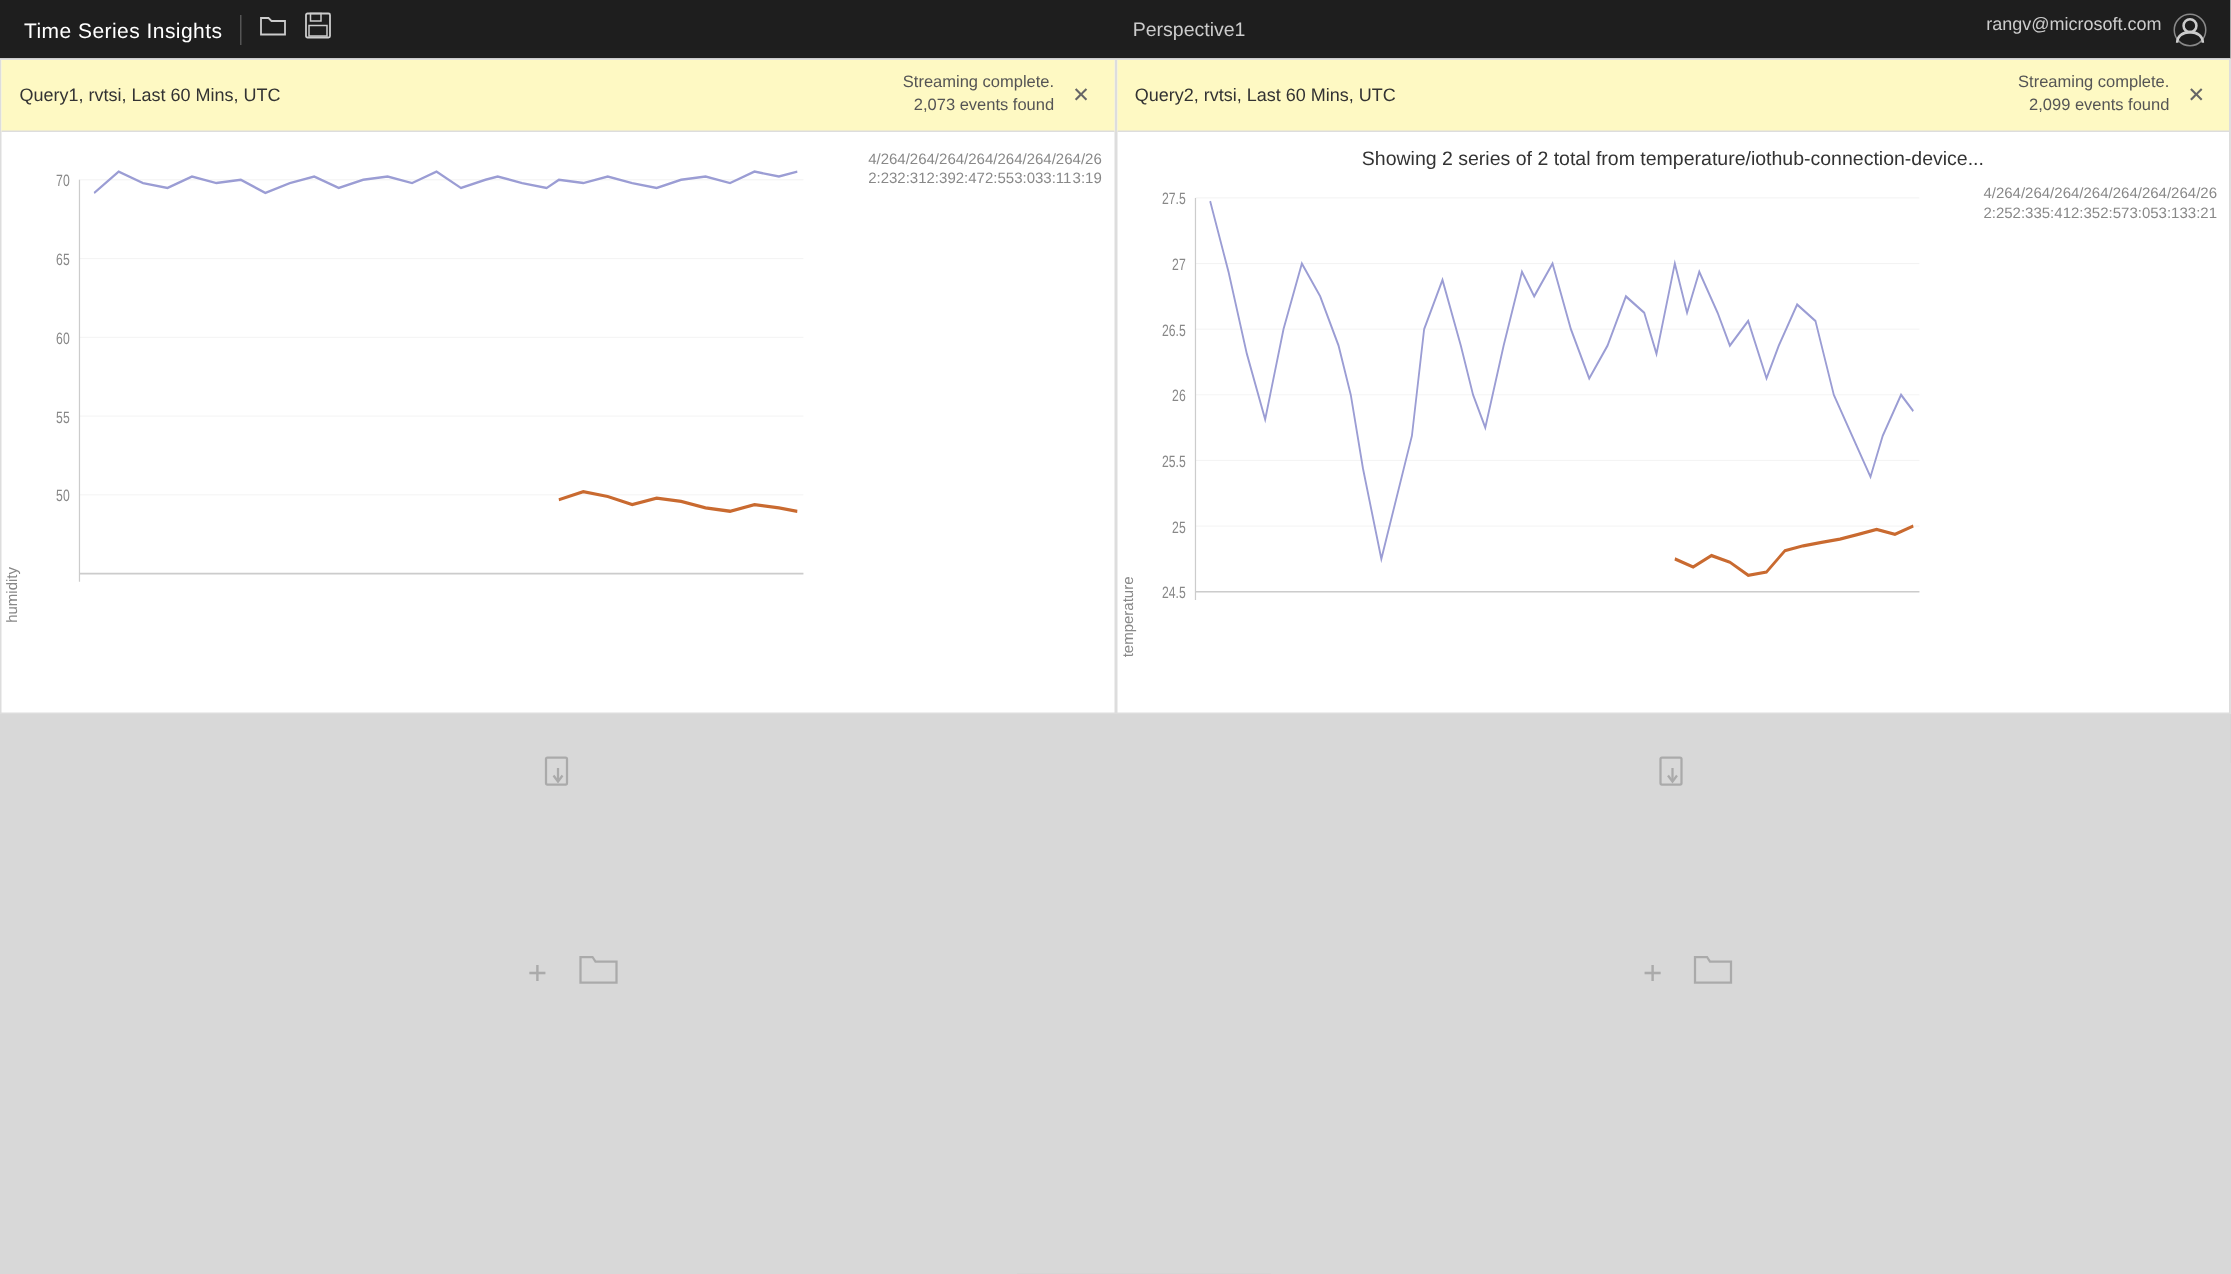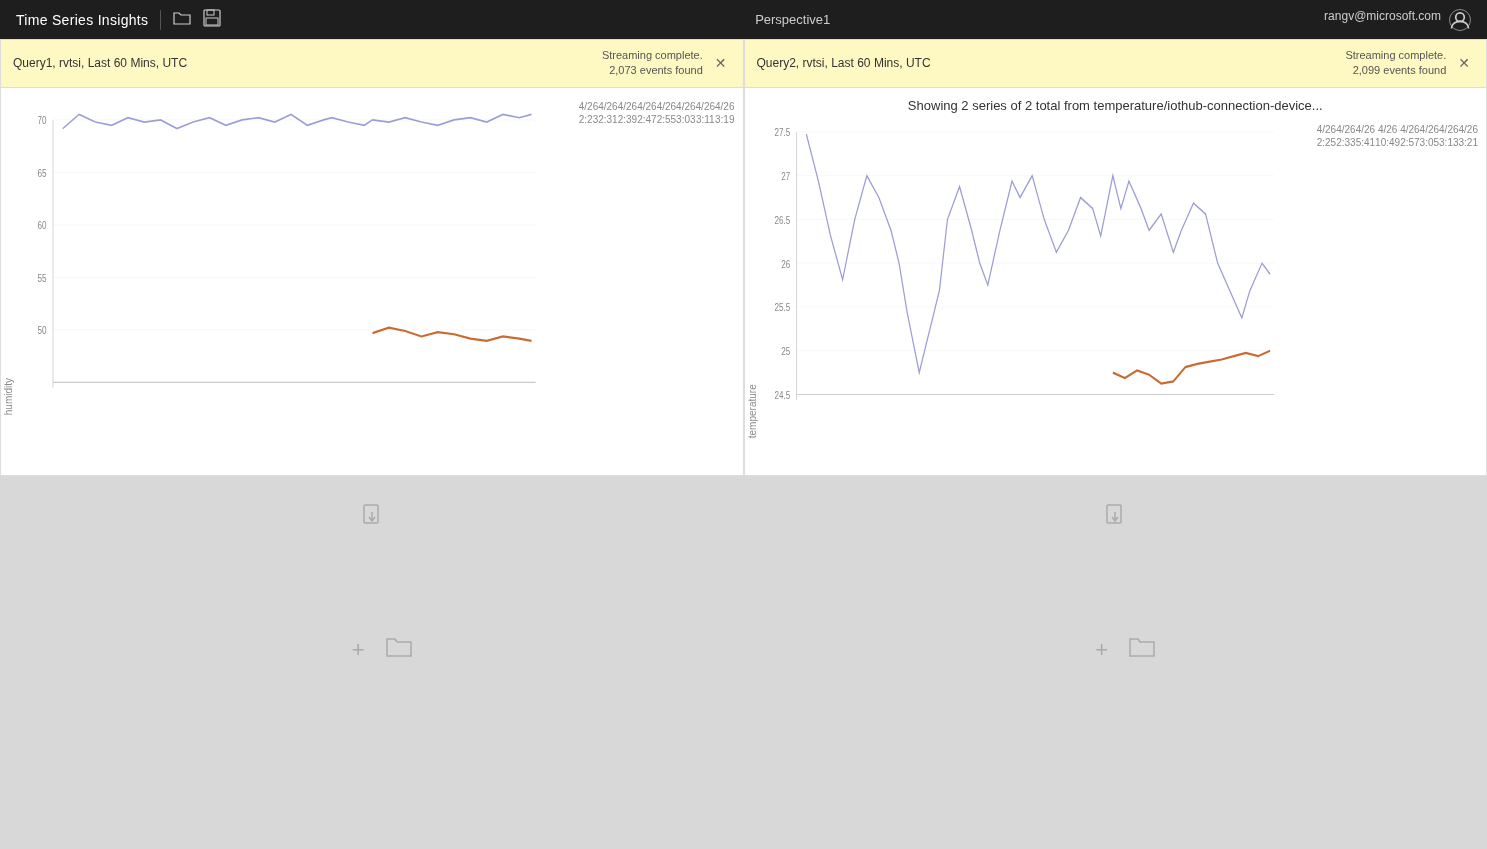--- a/index.html
+++ b/index.html
@@ -154,21 +154,20 @@
     }
 
     .x-axis {
       display: flex;
       justify-content: space-between;
       padding: 2px 8px 0 35px;
       font-size: 10px;
       color: #888;
     }
     .x-tick {
-      text-align: center;
       line-height: 1.3;
     }
 
     
     .empty-panel {
       background: #d8d8d8;
       display: flex;
       flex-direction: column;
       align-items: center;
       justify-content: center;
@@ -402,21 +401,21 @@
             <div class="x-tick">
                 <div>4/26</div>
                 <div>2:33</div>
               </div>
             <div class="x-tick">
                 <div>4/26</div>
                 <div>5:41</div>
               </div>
             <div class="x-tick">
                 <div>4/26</div>
-                <div>10:49</div>
+                <div>2:35</div>
               </div>
             <div class="x-tick">
                 <div>4/26</div>
                 <div>2:57</div>
               </div>
             <div class="x-tick">
                 <div>4/26</div>
                 <div>3:05</div>
               </div>
             <div class="x-tick">

